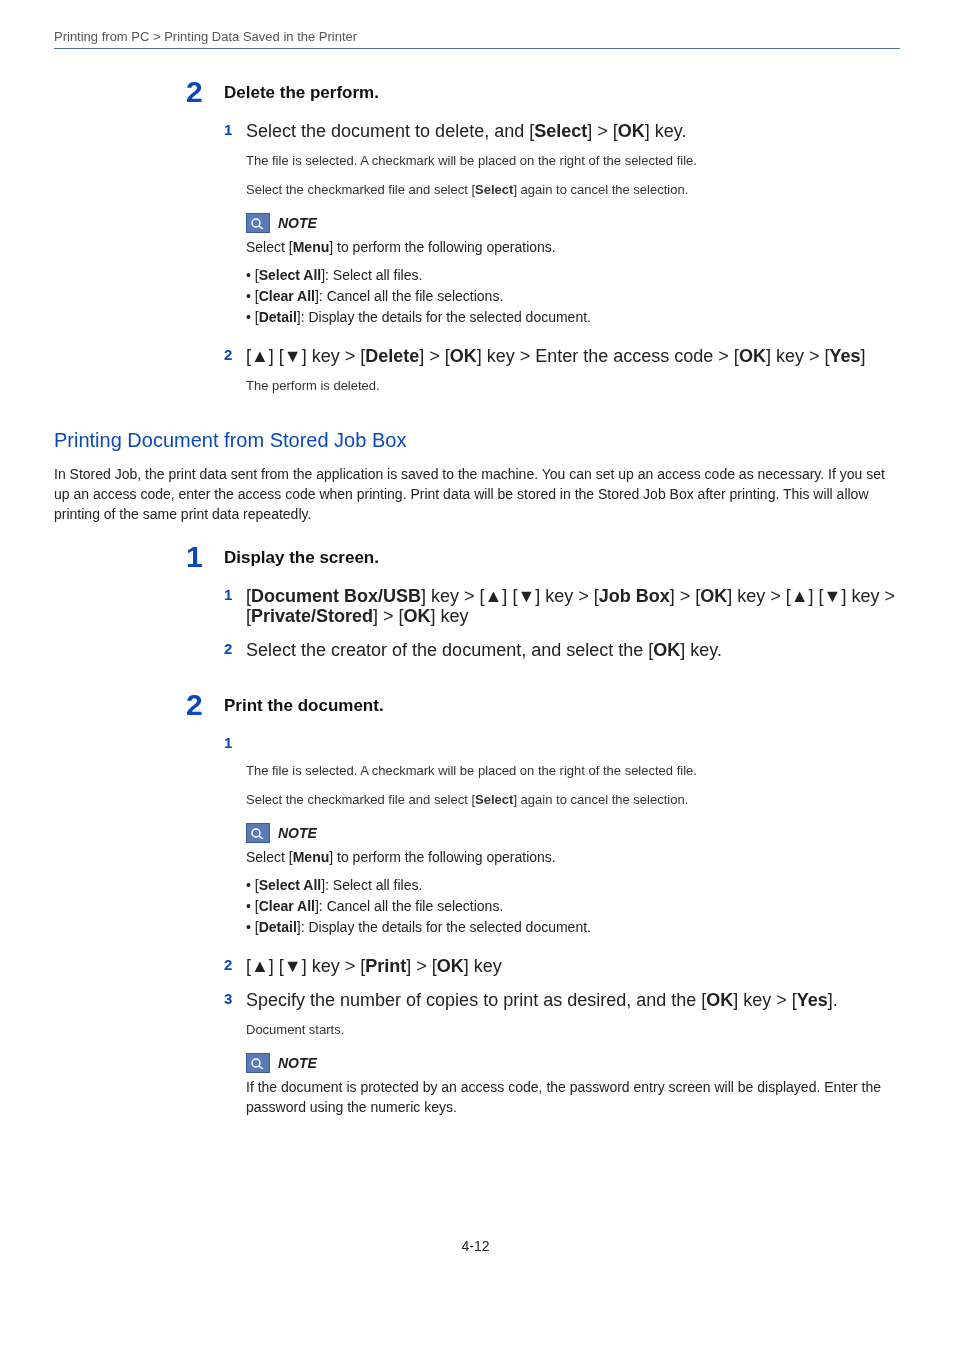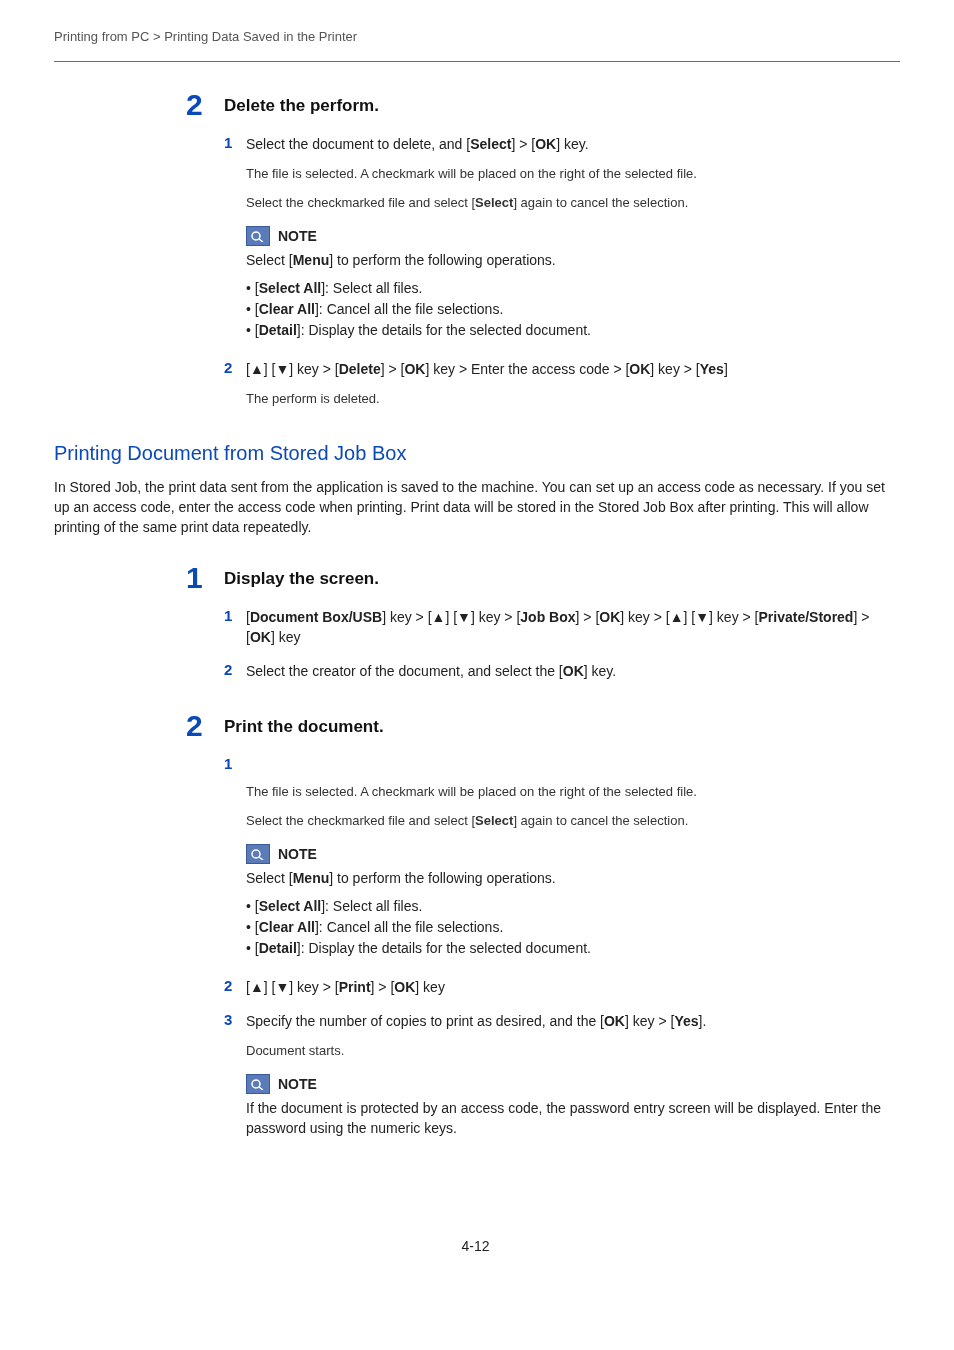--- a/index.html
+++ b/index.html
@@ -12,21 +12,21 @@
   .page {
     width: 954px;
     min-height: 1350px;
     box-sizing: border-box;
     padding: 29px 54px 0 54px;
     position: relative;
   }
   .breadcrumb {
     font-size: 13px;
     color: #555;
-    padding-bottom: 17px;
+    padding-bottom: 4px;
     border-bottom: 1px solid #4a6fb3;
     margin-bottom: 28px;
   }
   .bignum {
     font-family: Arial Black, Arial, sans-serif;
     font-weight: 900;
     color: #0a49b9;
   }
   .step-row {
     display: flex;
@@ -57,21 +57,21 @@
   }
   .sub-num {
     font-family: Arial Black, Arial, sans-serif;
     font-weight: 900;
     color: #0a49b9;
     font-size: 15px;
     width: 22px;
     flex: 0 0 22px;
   }
   .sub-text {
-    font-size: 14px;
+    font-size: 18px;
     line-height: 20px;
   }
   .sub-indent {
     margin-left: 22px;
     font-size: 13px;
     color: #333;
     line-height: 19px;
     margin-top: 10px;
   }
   .note-box {
@@ -89,20 +89,21 @@
     background: #5b7bb8;
     display: inline-flex;
     align-items: center;
     justify-content: center;
     border: 1px solid #3a5a98;
   }
   .note-icon svg { display:block; }
   .note-title {
     font-weight: bold;
     font-size: 14px;
+    font-style: italic;
   }
   .note-body {
     font-size: 14px;
     line-height: 20px;
     margin-top: 4px;
   }
   .bullets {
     margin-top: 8px;
     font-size: 14px;
     line-height: 21px;
@@ -111,21 +112,21 @@
     color: #0a49b9;
     font-family: Arial Black, Arial, sans-serif;
     font-weight: 400;
     font-size: 20px;
     margin-top: 34px;
     margin-bottom: 12px;
   }
   .intro {
     font-size: 14px;
     line-height: 20px;
-    margin-bottom: 26px;
+    margin-bottom: 18px;
   }
   b { font-weight: bold; }
   .page-num {
     position: absolute;
     bottom: 96px;
     left: 0; right: 3px;
     text-align: center;
     font-size: 14px;
   }
 </style>

